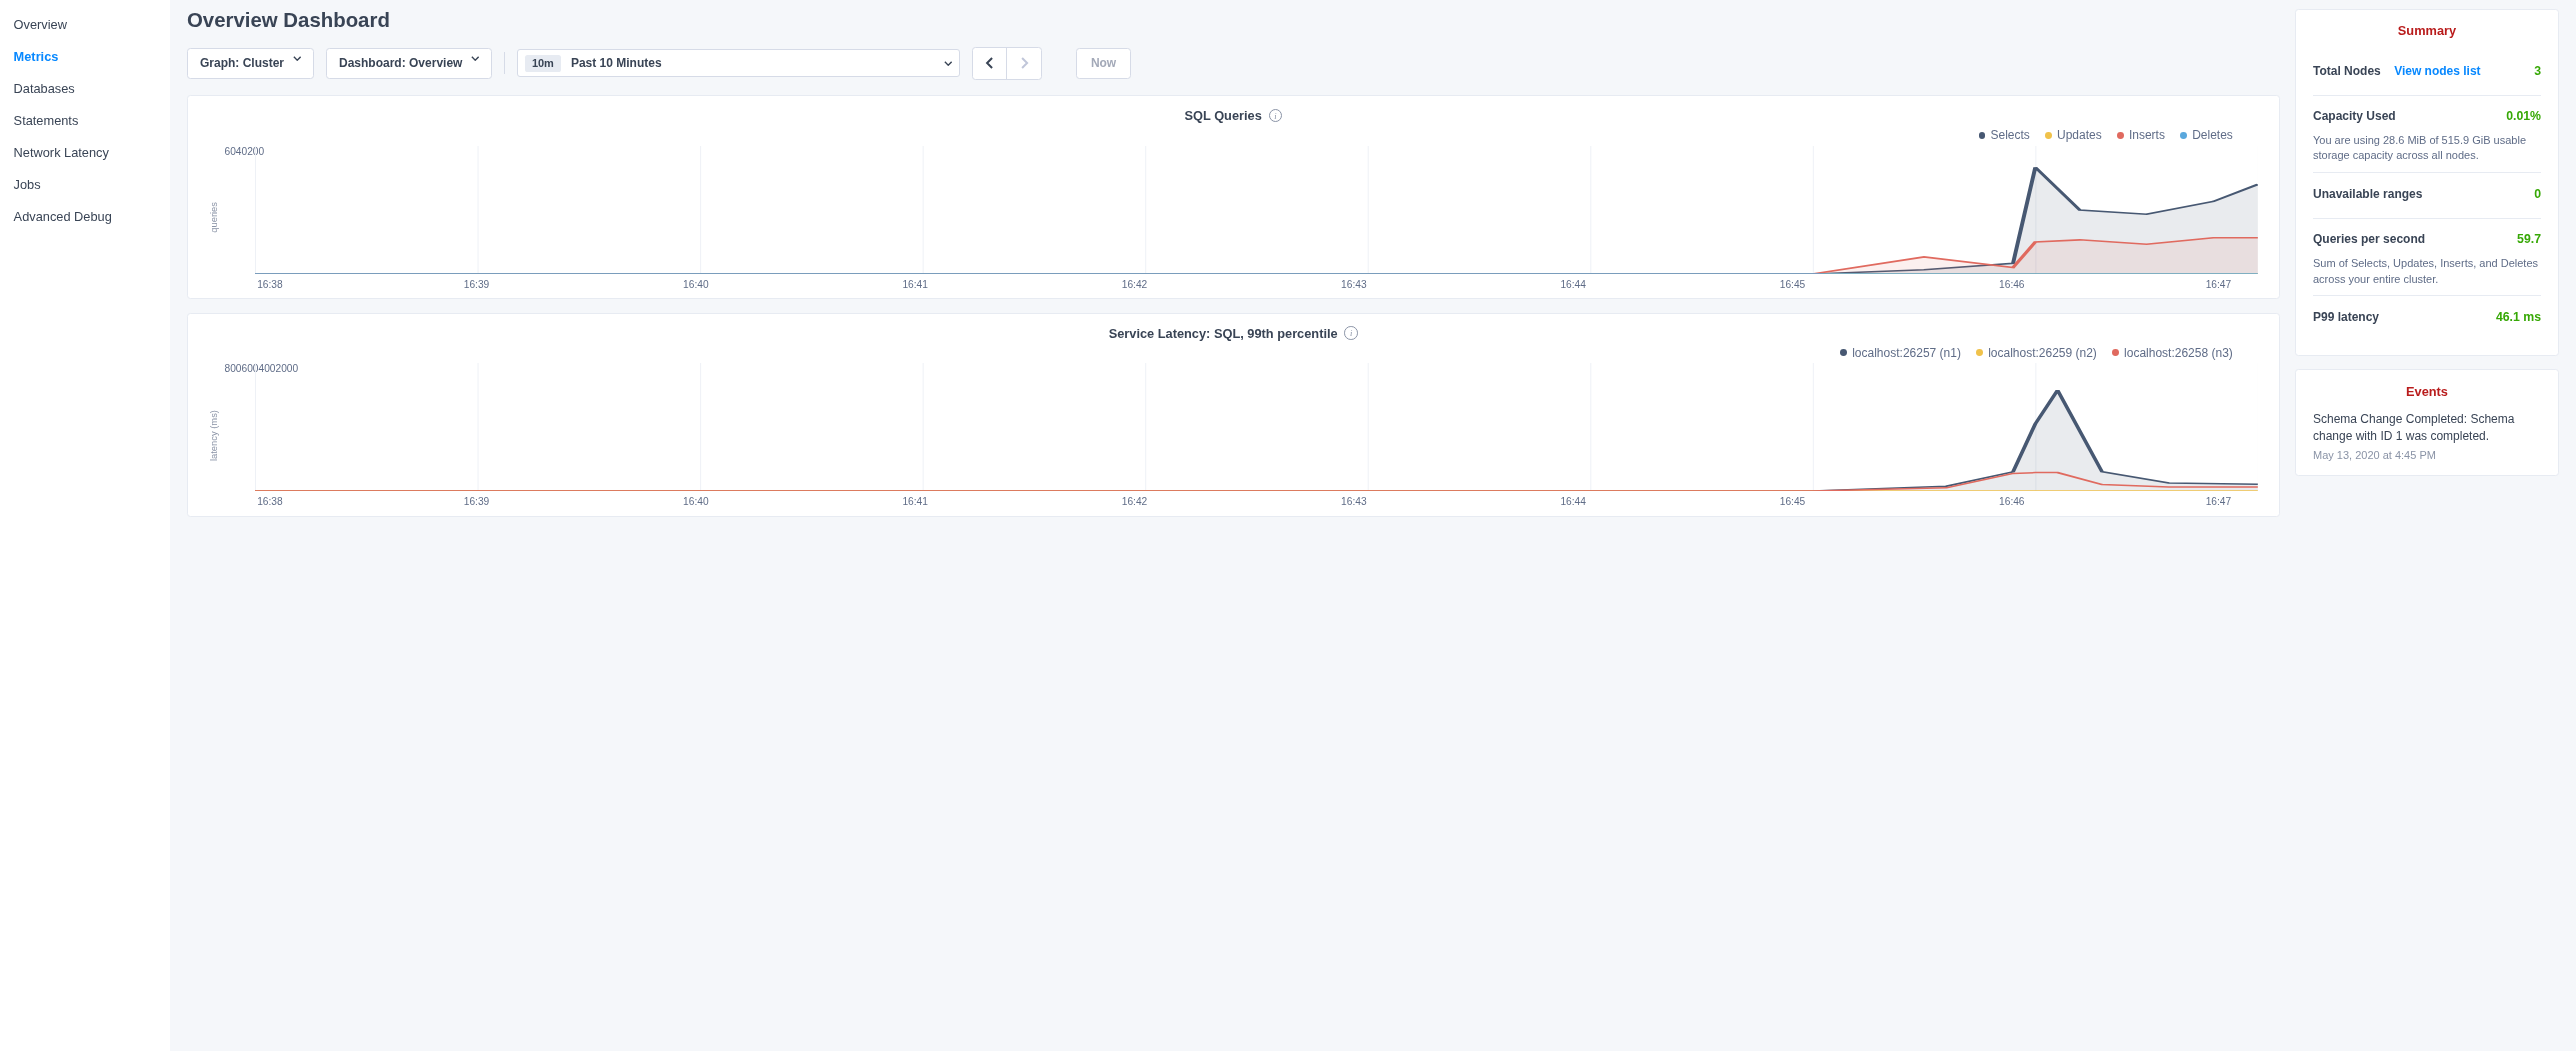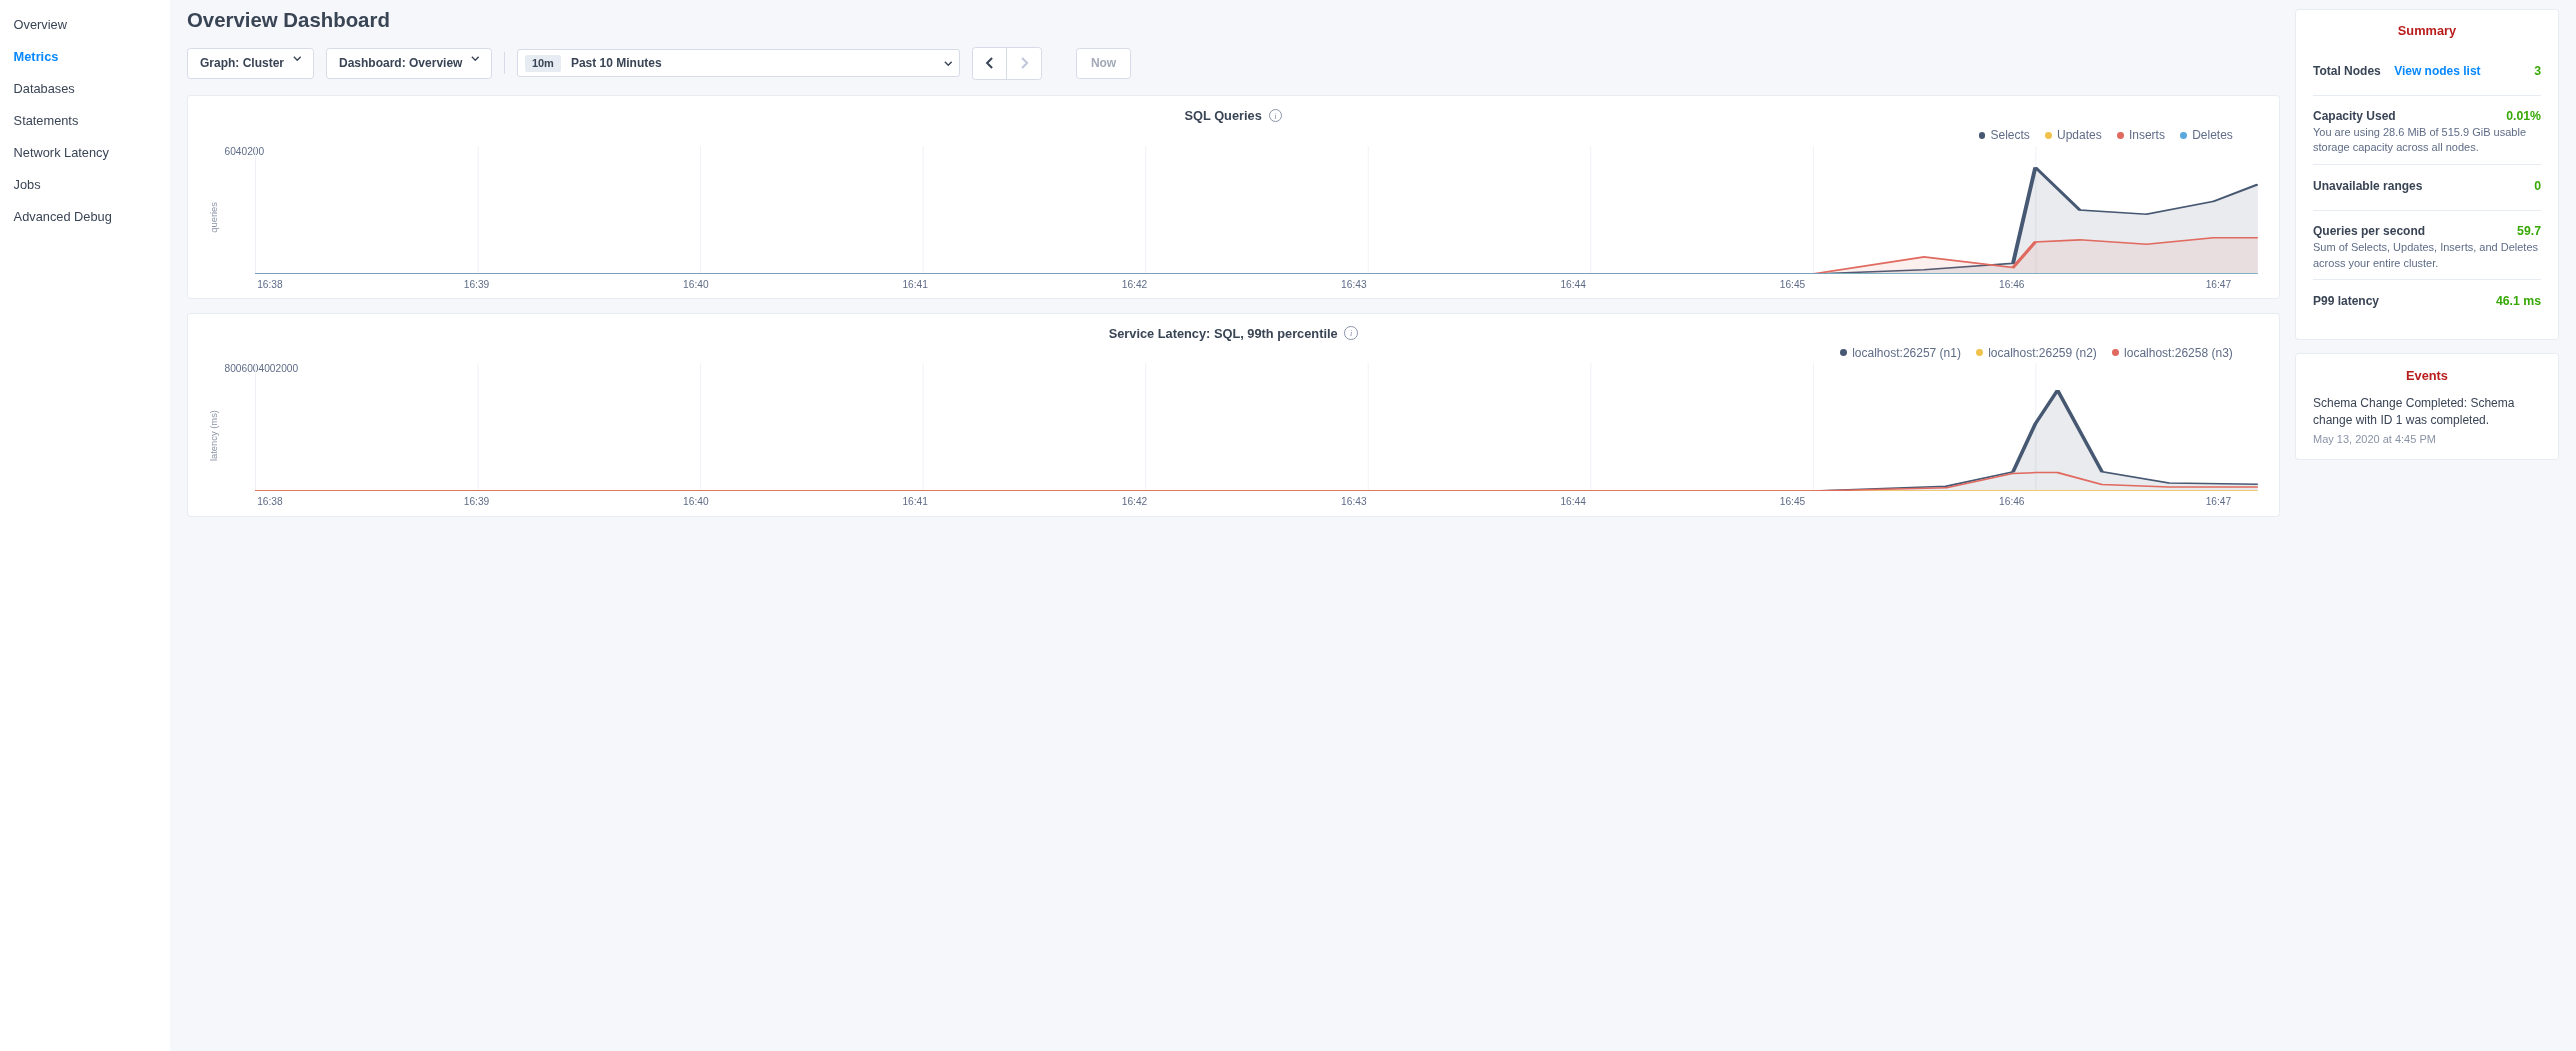--- a/index.html
+++ b/index.html
@@ -175,21 +175,21 @@
 }
 .summary-row {
   display: flex; justify-content: space-between; align-items: baseline;
   padding: 8.5px 0;
 }
 .summary-block { border-bottom: 0.9px solid #e7ebf2; padding: 5.1px 0 8.5px 0; }
 .summary-block:last-child { border-bottom: none; }
 .summary-label { font-weight: 700; font-size: 12px; color: #394455; }
 .summary-value { font-weight: 700; font-size: 12.3px; color: #37a806; }
 .summary-link { color: #0788ff; font-weight: 600; cursor: pointer; font-size: 12px; }
-.summary-desc { font-size: 11px; color: #5f6c87; line-height: 1.4; margin-top: 0; }
+.summary-desc { font-size: 11px; color: #5f6c87; line-height: 1.4; margin-top: 8px; }
 .events-card { padding: 13.6px 17px; }
 .event-text { font-size: 12px; color: #394455; line-height: 1.45; }
 .event-time { font-size: 11px; color: #8a93a6; margin-top: 3.4px; }
 </style>
 </head>
 <body>
 
 <div class="sidebar">
   <div class="sidebar-item">Overview</div>
   <div class="sidebar-item active">Metrics</div>

